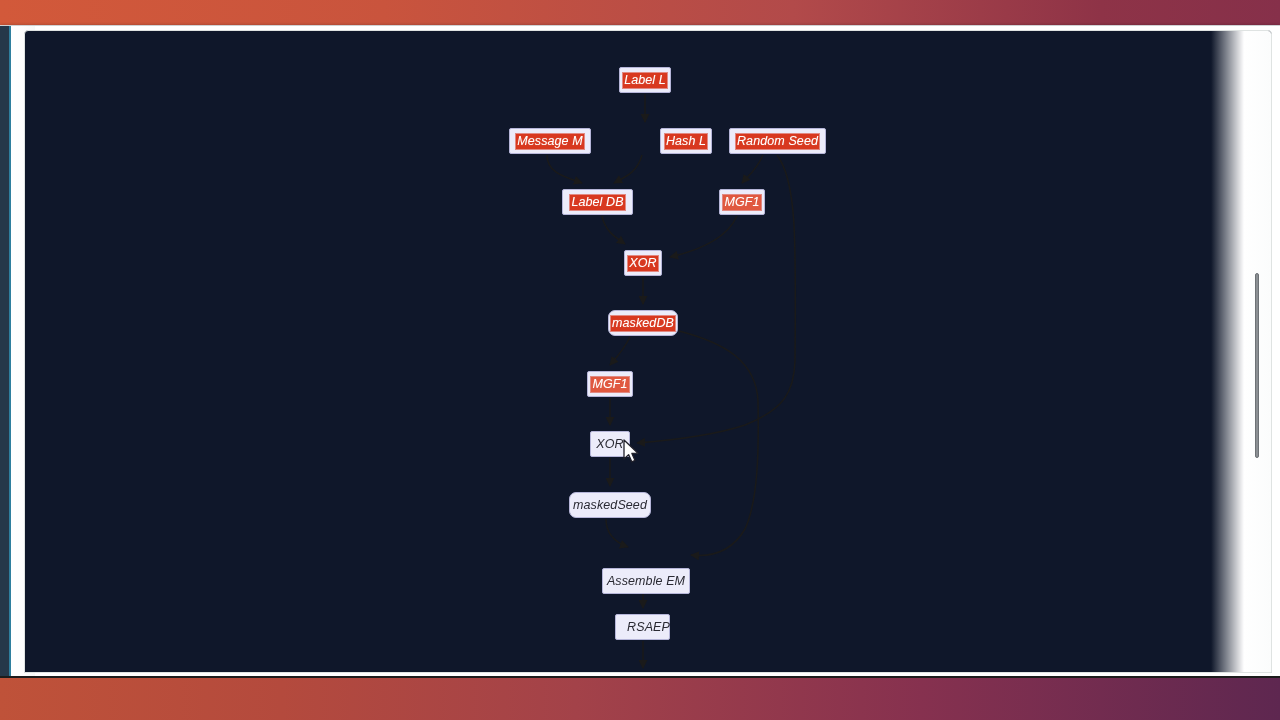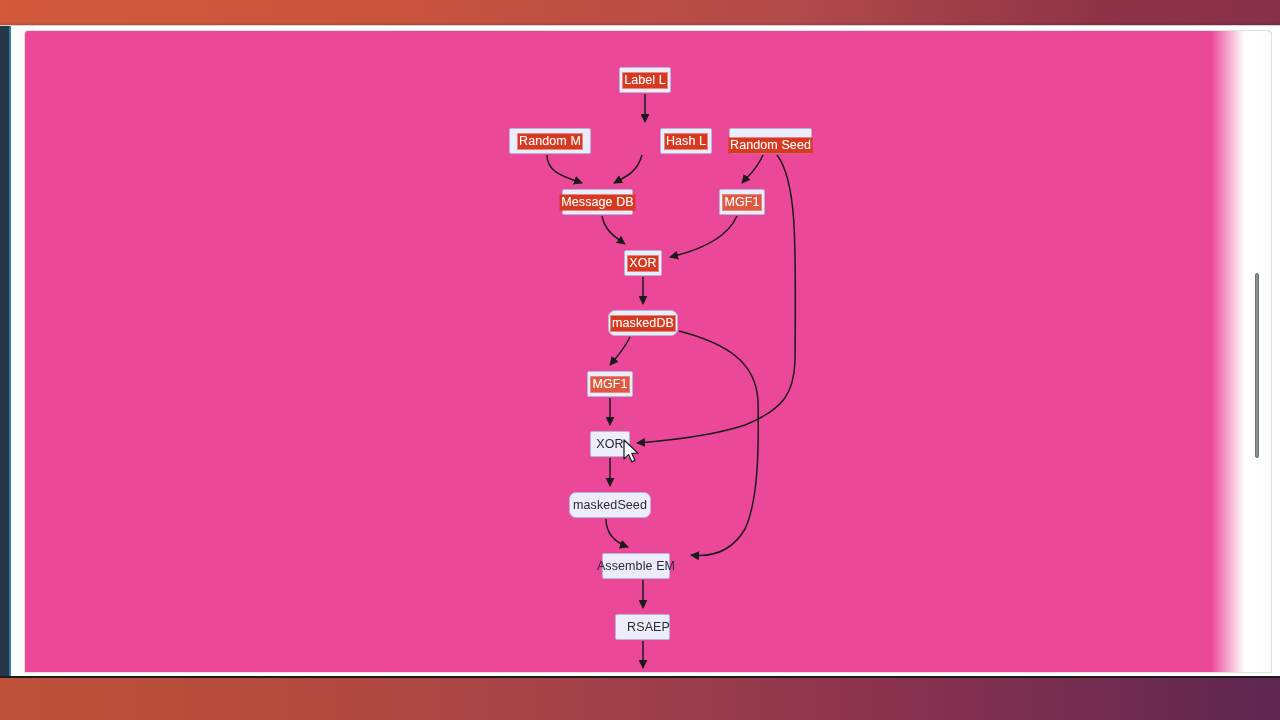--- a/index.html
+++ b/index.html
@@ -34,24 +34,25 @@
   #window-left-accent {
     position: absolute; left: 9px; top: 0; width: 2px; height: 651px;
     background: #2f7f9e;
   }
   #window-inner-shadow {
     position: absolute; left: 11px; top: 0; width: 24px; height: 651px;
     background: linear-gradient(90deg, #ffffff 0%, #fdfdfd 55%, #f6f9f8 100%);
   }
   #page-canvas {
     position: absolute; left: 24px; top: 4px; width: 1248px; height: 643px;
-    background: #ec4899;
+    background: #0f172a;
     border: 1px solid #dfe3e2;
     border-radius: 4px 4px 0 0;
     overflow: hidden;
+    font-style: italic;
   }
   #page-right-fade {
     position: absolute; right: 0; top: 0; width: 60px; height: 643px;
     background: linear-gradient(90deg, rgba(255,255,255,0) 0%, #ffffff 55%, #fbfcfc 100%);
     pointer-events: none;
   }
 
   
   #scrollbar-track {
     position: absolute; right: 8px; top: 0; width: 12px; height: 643px;
@@ -154,50 +155,50 @@
           <path d="M 654 300 C 700 312, 731 330, 733 370 C 734 420, 733 470, 720 498
                    C 706 522, 685 526, 666 524"></path>
         </g>
       </svg>
 
       <div id="node-layer">
           <div class="node selected" style="left: 594px; top: 36px; width: 52px;">
             <span class="lbl">Label L</span>
           </div>
           <div class="node selected" style="left: 484px; top: 97px; width: 82px;">
-            <span class="lbl">Random M</span>
+            <span class="lbl">Message M</span>
           </div>
           <div class="node selected" style="left: 594px; top: 97px; width: 52px; margin-left: 41px;">
             <span class="lbl">Hash L</span>
           </div>
-          <div class="node selected" style="left: 704px; top: 97px; width: 83px; align-items: flex-end;">
+          <div class="node selected" style="left: 704px; top: 97px; width: 97px;">
             <span class="lbl">Random Seed</span>
           </div>
           <div class="node selected" style="left: 537px; top: 158px; width: 71px;">
-            <span class="lbl">Message DB</span>
+            <span class="lbl">Label DB</span>
           </div>
           <div class="node selected soft" style="left: 694px; top: 158px; width: 46px;">
             <span class="lbl">MGF1</span>
           </div>
           <div class="node selected" style="left: 599px; top: 219px; width: 38px;">
             <span class="lbl">XOR</span>
           </div>
           <div class="node selected" style="left: 583px; top: 279px; width: 70px; border-radius: 7px;">
             <span class="lbl">maskedDB</span>
           </div>
           <div class="node selected soft" style="left: 562px; top: 340px; width: 46px;">
             <span class="lbl">MGF1</span>
           </div>
           <div class="node" style="left: 565px; top: 400px; width: 40px;">
             <span class="lbl">XOR</span>
           </div>
           <div class="node" style="left: 544px; top: 461px; width: 82px; border-radius: 7px;">
             <span class="lbl">maskedSeed</span>
           </div>
-          <div class="node" style="left: 577px; top: 522px; width: 68px;">
+          <div class="node" style="left: 577px; top: 537px; width: 88px;">
             <span class="lbl">Assemble EM</span>
           </div>
           <div class="node" style="left: 590px; top: 583px; width: 55px; padding-left: 12px;">
             <span class="lbl">RSAEP</span>
           </div>
         </div>
 
       <svg id="mouse-cursor" viewBox="0 0 18 26" style="left: 598px; top: 408px;">
         <path d="M1 1 L1 20 L5.6 15.6 L8.8 22.8 L12 21.4 L8.9 14.4 L15 14.2 Z" fill="#ffffff" stroke="#20202a" stroke-width="1.3" stroke-linejoin="round"></path>
       </svg>

